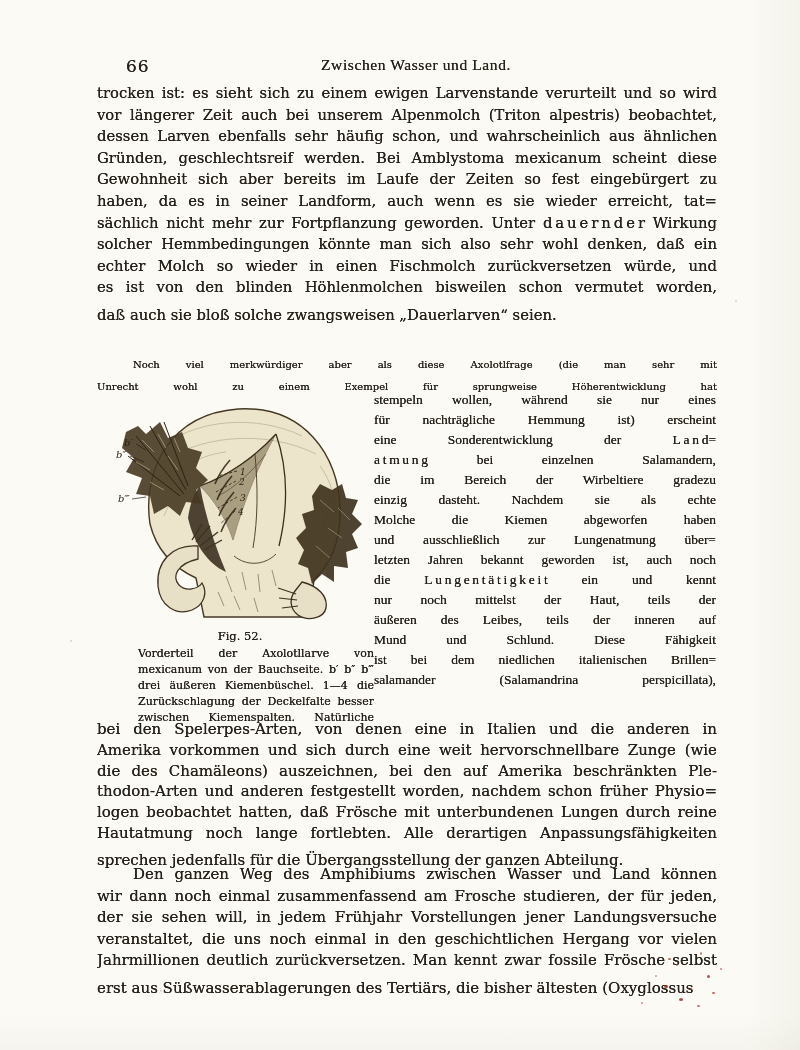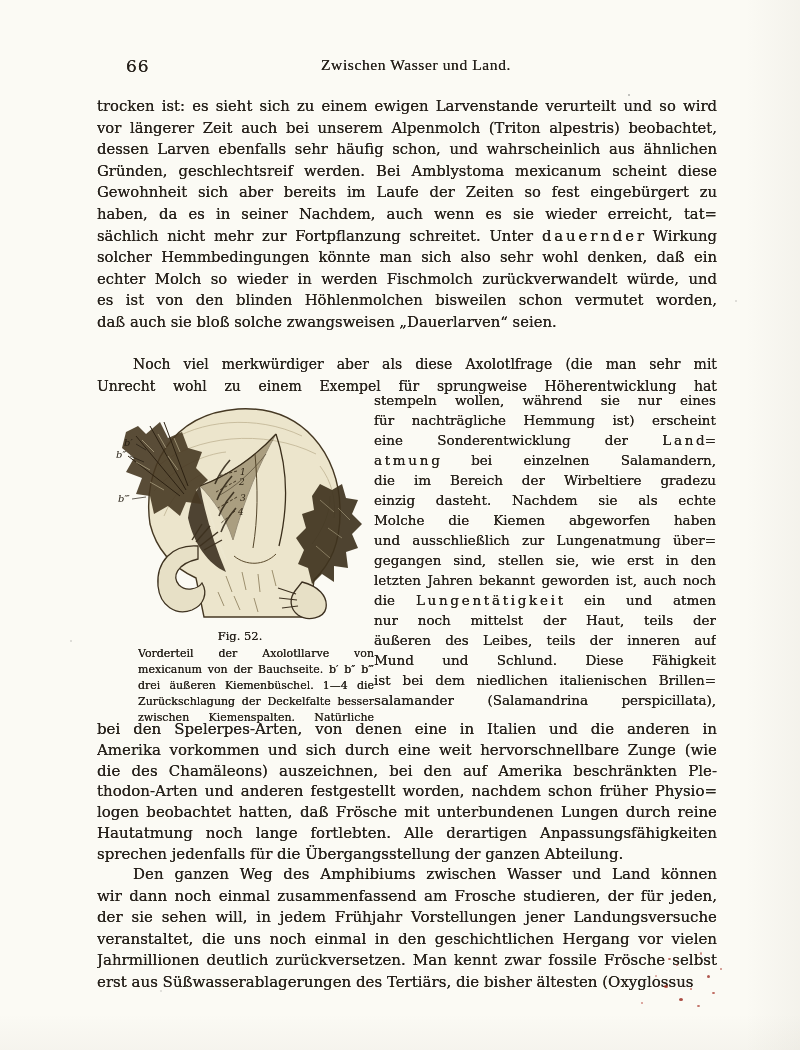--- a/index.html
+++ b/index.html
@@ -9,25 +9,25 @@
     font-family:"DejaVu Serif", serif;
     color:#26211b;
   }
   .abs{position:absolute;}
   
   .pagenum{left:126px;top:56px;font-size:17px;letter-spacing:1px;}
   .runhead{left:16px;top:56px;width:800px;text-align:center;font-size:15.5px;letter-spacing:.6px;font-family:Liberation Serif, serif;}
   
   .tb{text-shadow:0 0 .35px #2a241c;}
   .line{text-align:justify;text-align-last:justify;overflow:hidden;}
-  .line.last{text-align-last:left;}
+  .line.last{text-align-last:left;margin-top:6px;}
   .line.ind{text-indent:36px;}
-  #p1   {left:97px;top:95px;width:620px;font-size:14.8px;line-height:21.6px;}
-  #p2i  {left:97px;top:354px;width:620px;font-size:14px;line-height:21.6px;}
-  #p2r  {left:374px;top:390px;width:342px;font-size:13.5px;line-height:20px;}
+  #p1   {left:97px;top:82px;width:620px;font-size:14.8px;line-height:21.6px;}
+  #p2i  {left:97px;top:354px;width:620px;font-size:10px;line-height:21.6px;}
+  #p2r  {left:374px;top:390px;width:342px;font-size:13.5px;line-height:20px;font-family:Liberation Serif, serif;}
   #p3   {left:97px;top:719px;width:620px;font-size:15px;line-height:20.8px;}
   #p4   {left:97px;top:864px;width:620px;font-size:15px;line-height:21.6px;}
   #p1 .line,#p2i .line,#p4 .line{max-height:21.6px;}
   #p2r .line{max-height:20px;}
   #p3 .line{max-height:20.8px;}
   
   #figure{left:106px;top:396px;width:268px;}
   .figcap{margin-top:4px;font-size:11px;line-height:16px;color:#26211b;}
   .figcap .captitle{text-align:center;text-align-last:center;font-size:11.5px;margin-bottom:2px;}
   .figcap .line{max-height:16px;margin-left:32px;}
@@ -43,43 +43,42 @@
 
 <div class="abs pagenum tb">66</div>
 <div class="abs runhead tb">Zwischen Wasser und Land.</div>
 
 <div id="p1" class="abs tb">
     <div class="line">trocken ist: es sieht sich zu einem ewigen Larvenstande verurteilt und so wird</div>
     <div class="line">vor längerer Zeit auch bei unserem Alpenmolch (Triton alpestris) beobachtet,</div>
     <div class="line">dessen Larven ebenfalls sehr häufig schon, und wahrscheinlich aus ähnlichen</div>
     <div class="line">Gründen, geschlechtsreif werden.  Bei Amblystoma mexicanum scheint diese</div>
     <div class="line">Gewohnheit sich aber bereits im Laufe der Zeiten so fest eingebürgert zu</div>
-    <div class="line">haben, da es in seiner Nachdem, auch wenn es sie wieder erreicht, tat=</div>
-    <div class="line">sächlich nicht mehr zur Fortpflanzung schreitet.  Unter d a u e r n d e r Wirkung</div>
+    <div class="line">haben, da es in seiner Landform, auch wenn es sie wieder erreicht, tat=</div>
+    <div class="line">sächlich nicht mehr zur Fortpflanzung geworden.  Unter d a u e r n d e r Wirkung</div>
     <div class="line">solcher Hemmbedingungen könnte man sich also sehr wohl denken, daß ein</div>
-    <div class="line">echter Molch so wieder in werden Fischmolch zurückverwandelt würde, und</div>
+    <div class="line">echter Molch so wieder in einen Fischmolch zurückversetzen würde, und</div>
     <div class="line">es ist von den blinden Höhlenmolchen bisweilen schon vermutet worden,</div>
     <div class="line last">daß auch sie bloß solche zwangsweisen „Dauerlarven“ seien.</div>
   </div>
 <div id="p2i" class="abs tb">
     <div class="line ind">Noch viel merkwürdiger aber als diese Axolotlfrage (die man sehr mit</div>
     <div class="line">Unrecht wohl zu einem Exempel für sprungweise Höherentwicklung hat</div>
   </div>
 <div id="p2r" class="abs tb">
     <div class="line">stempeln wollen, während sie nur eines</div>
     <div class="line">für nachträgliche Hemmung ist) erscheint</div>
     <div class="line">eine Sonderentwicklung der L a n d=</div>
     <div class="line">a t m u n g bei einzelnen Salamandern,</div>
     <div class="line">die im Bereich der Wirbeltiere gradezu</div>
     <div class="line">einzig dasteht.  Nachdem sie als echte</div>
     <div class="line">Molche die Kiemen abgeworfen haben</div>
     <div class="line">und ausschließlich zur Lungenatmung über=</div>
-    <div class="line">gegangen sind, stellen sie, wie erst in den</div>
     <div class="line">letzten Jahren bekannt geworden ist, auch noch</div>
-    <div class="line">die L u n g e n t ä t i g k e i t ein und atmen</div>
+    <div class="line">die L u n g e n t ä t i g k e i t ein und kennt</div>
     <div class="line">nur noch mittelst der Haut, teils der</div>
     <div class="line">äußeren des Leibes, teils der inneren auf</div>
     <div class="line">Mund und Schlund.  Diese Fähigkeit</div>
     <div class="line">ist bei dem niedlichen italienischen Brillen=</div>
     <div class="line">salamander (Salamandrina perspicillata),</div>
   </div>
 <div id="p3" class="abs tb">
     <div class="line">bei den Spelerpes-Arten, von denen eine in Italien und die anderen in</div>
     <div class="line">Amerika vorkommen und sich durch eine weit hervorschnellbare Zunge (wie</div>
     <div class="line">die des Chamäleons) auszeichnen, bei den auf Amerika beschränkten Ple-</div>

